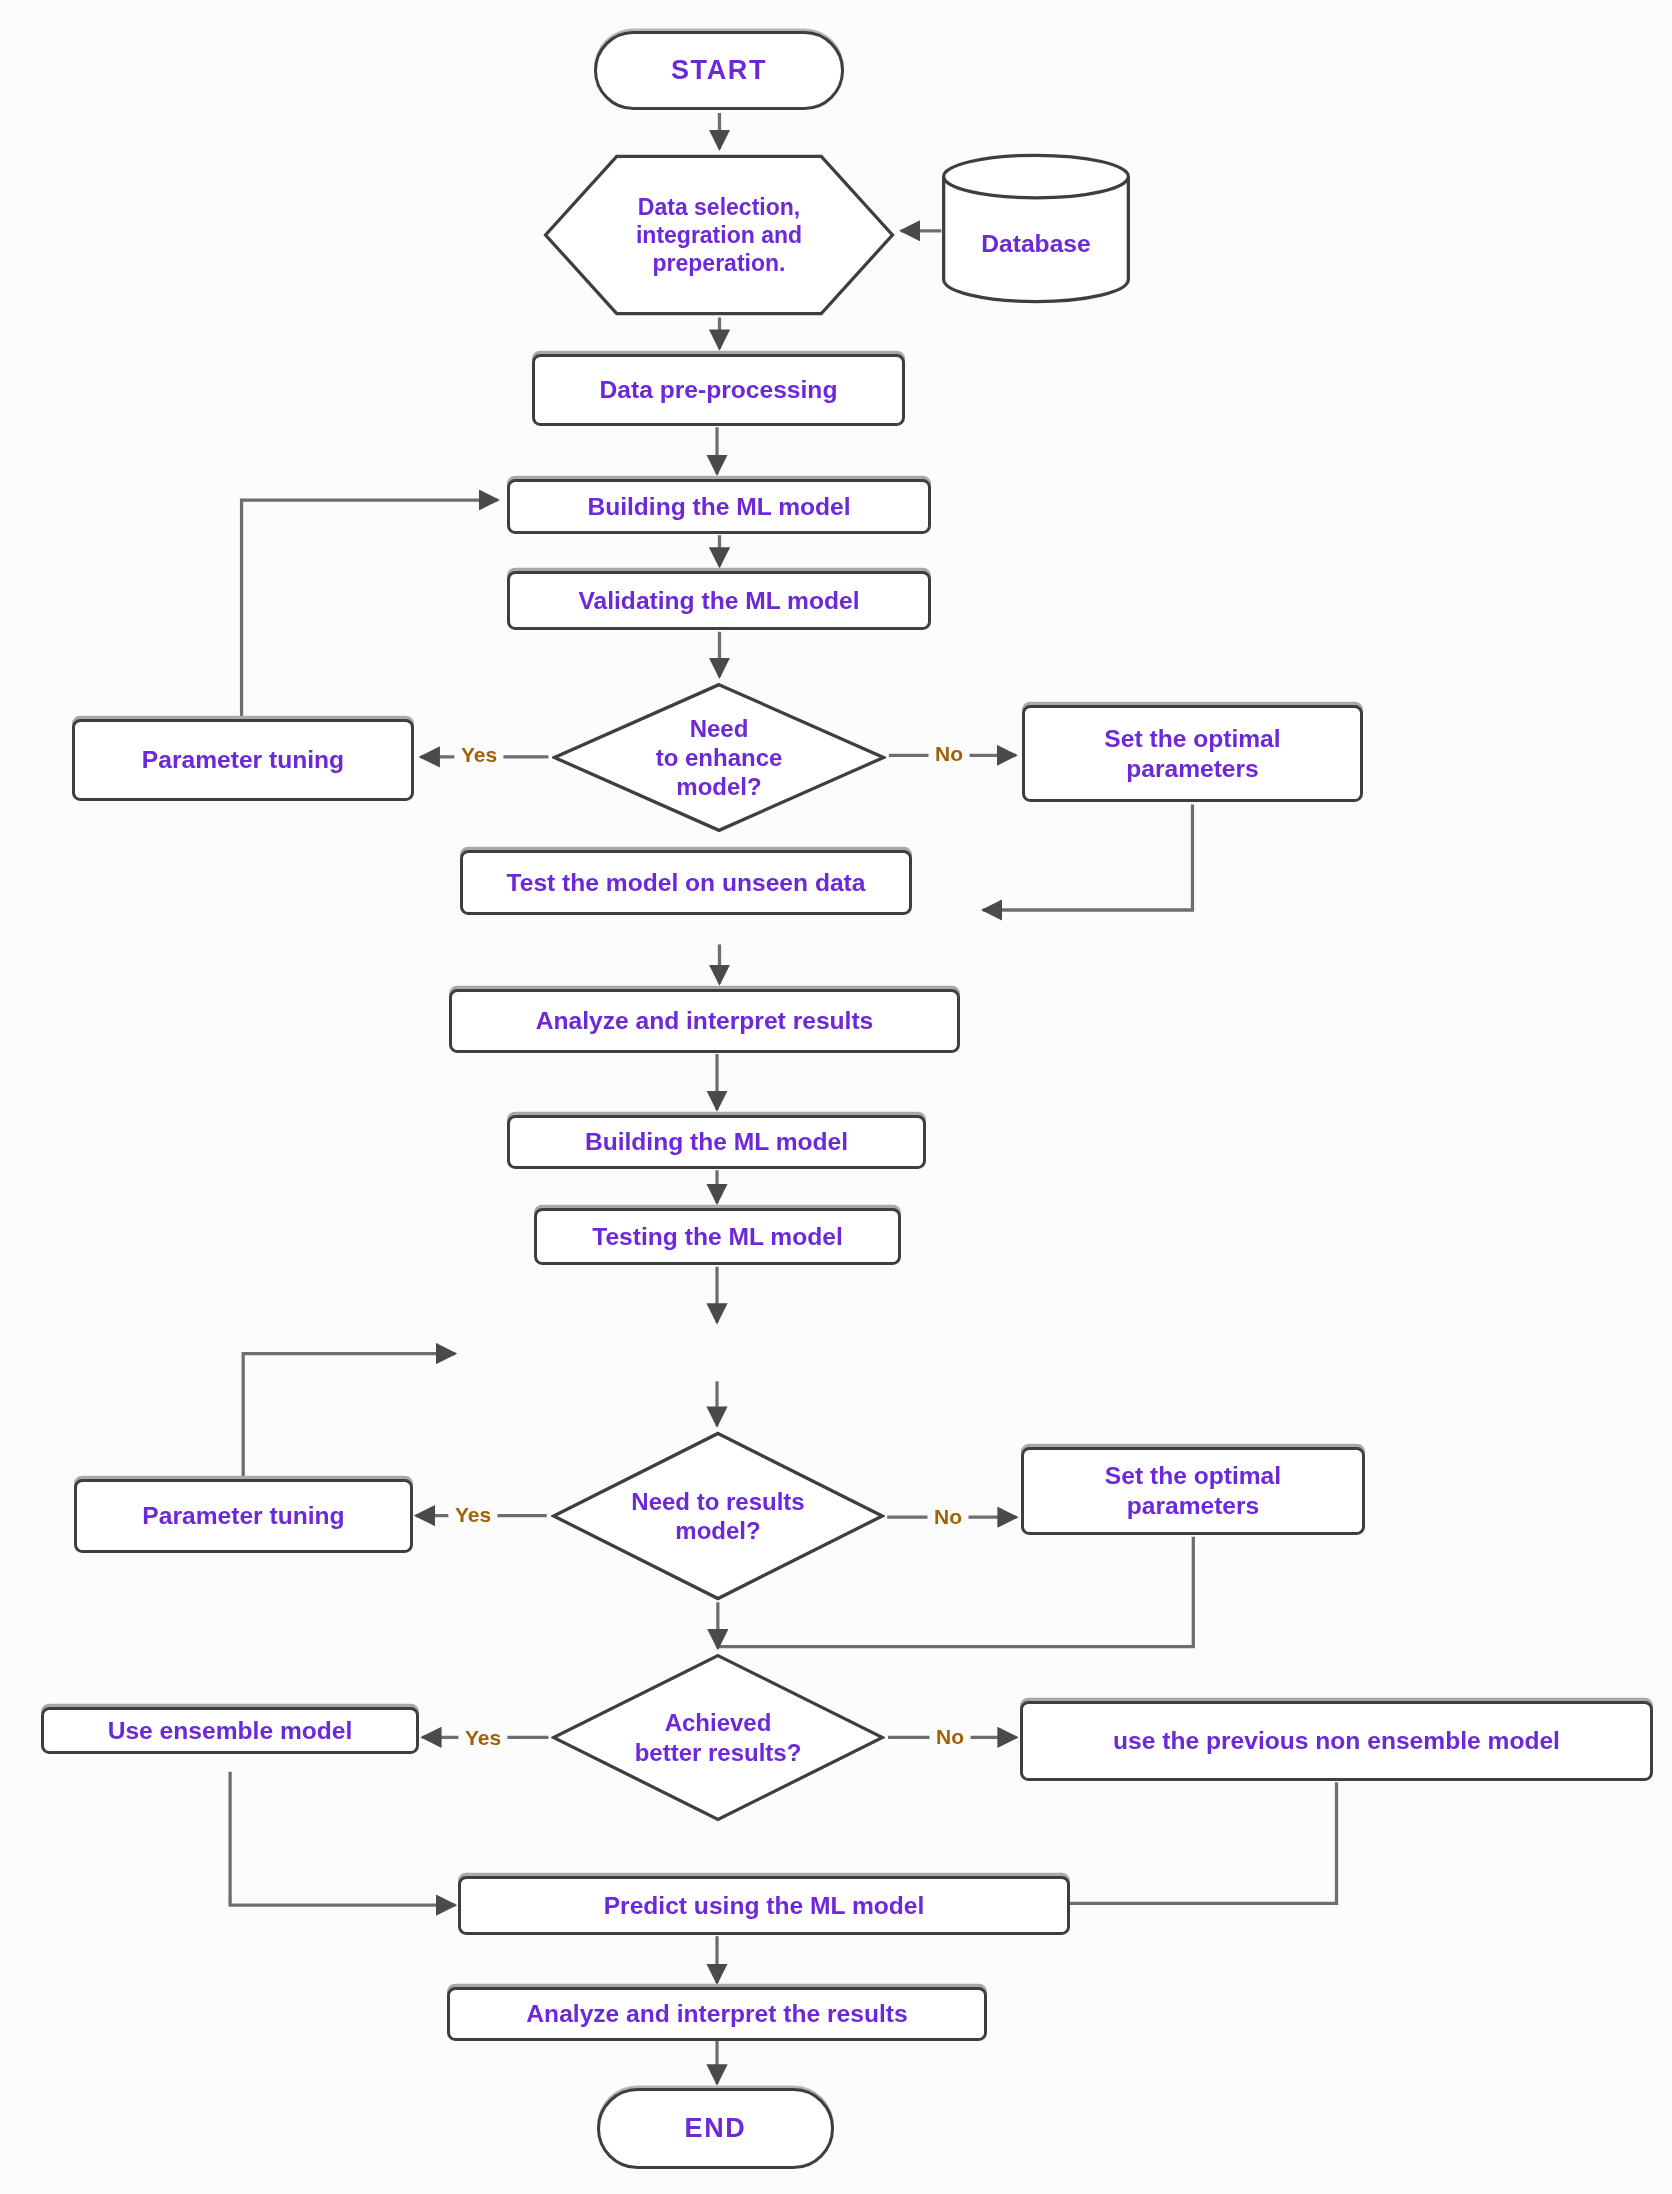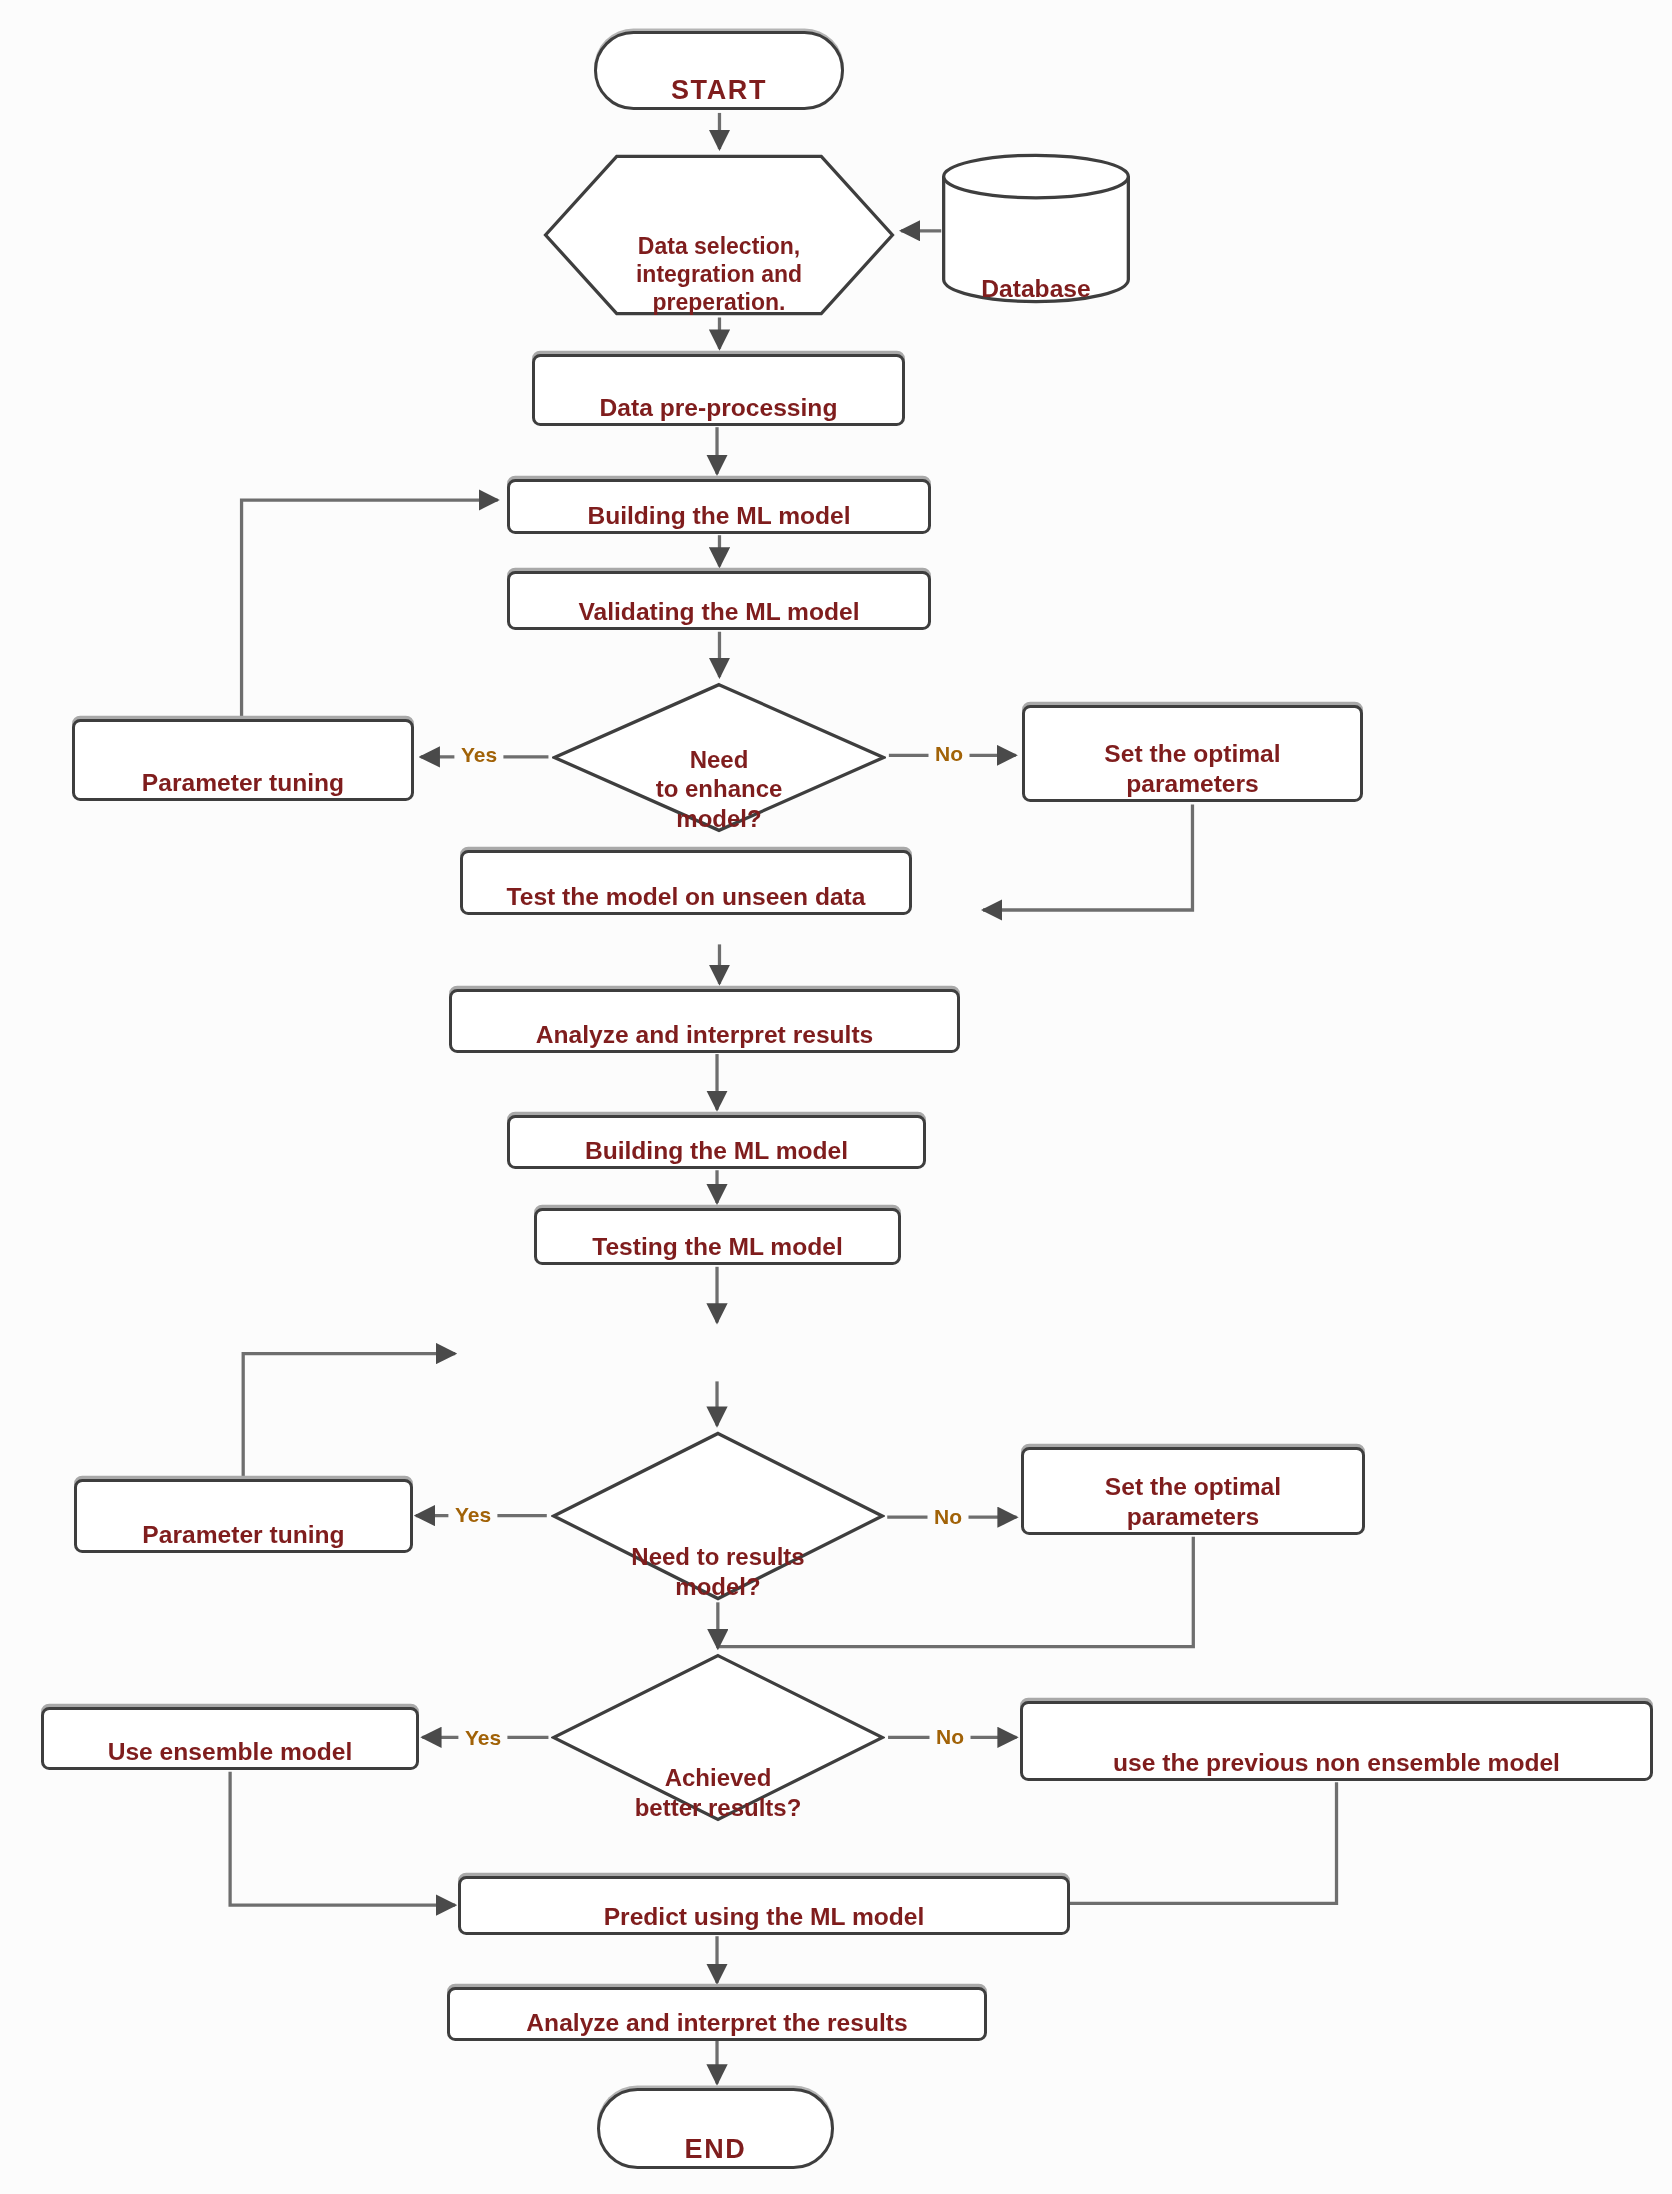--- a/index.html
+++ b/index.html
@@ -2,22 +2,22 @@
 <html style="font-size:13px"><head>
 <meta charset="utf-8">
 <style>
   html,body{margin:0;padding:0;background:#fcfcfc;}
   #canvas{
     position:relative;width:1673px;height:2194px;background:#fcfcfc;
     font-family:"Liberation Sans", sans-serif;overflow:hidden;
   }
   #edges{position:absolute;left:0;top:0;z-index:1;}
   .node{
-    position:absolute;z-index:2;display:flex;align-items:flex-end;justify-content:center;
-    box-sizing:border-box;text-align:center;color:#7f1d1d;font-weight:bold;
+    position:absolute;z-index:2;display:flex;align-items:center;justify-content:center;
+    box-sizing:border-box;text-align:center;color:#6d28d9;font-weight:bold;
   }
   .box{
     background:#ffffff;border:3.3px solid #3e3e3e;border-radius:8.2px;
     box-shadow:0 -3.3px 0 #a9a9a9;font-size:24.6px;
   }
   .terminal{
     background:#ffffff;border:3.3px solid #3e3e3e;border-radius:49px;
     box-shadow:0 -2.5px 0 #b5b5b5;font-size:27px;letter-spacing:1.6px;
   }
   .shapenode{background:transparent;border:none;}
@@ -195,21 +195,21 @@
   <div class="node shapenode diamond" style="left:551px;top:1653px;width:334px;height:169px">
     <svg width="334" height="169" viewBox="0 0 408 206">
       <polygon points="204,3 405,103 204,203 3,103" fill="#ffffff" stroke="#3e3e3e" stroke-width="4"></polygon>
     </svg>
     <div class="lbl">
       <span>Achieved</span>
       <span>better results?</span>
     </div>
   </div>
 
-  <div class="node box" style="left:41px;top:1707px;width:378px;height:63px">
+  <div class="node box" style="left:41px;top:1707px;width:378px;height:47px">
     <div class="lbl">
         <span>Use ensemble model</span>
       </div>
   </div>
 
   <div class="node box" style="left:1020px;top:1701px;width:633px;height:80px">
     <div class="lbl">
         <span>use the previous non ensemble model</span>
       </div>
   </div>

